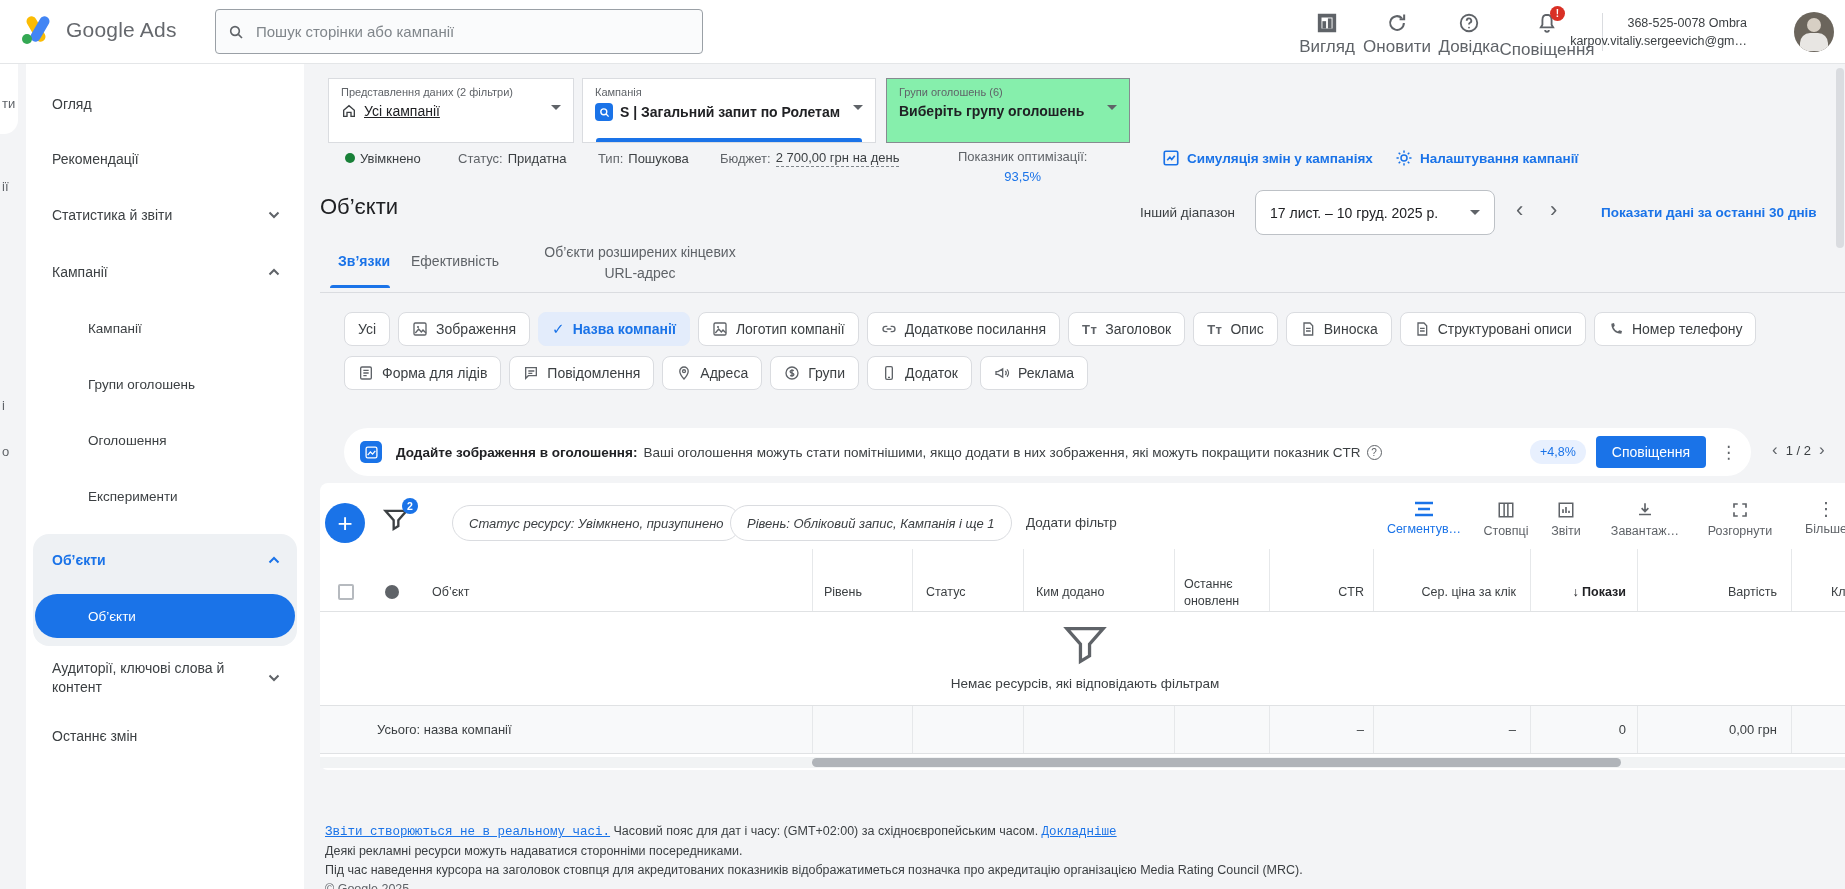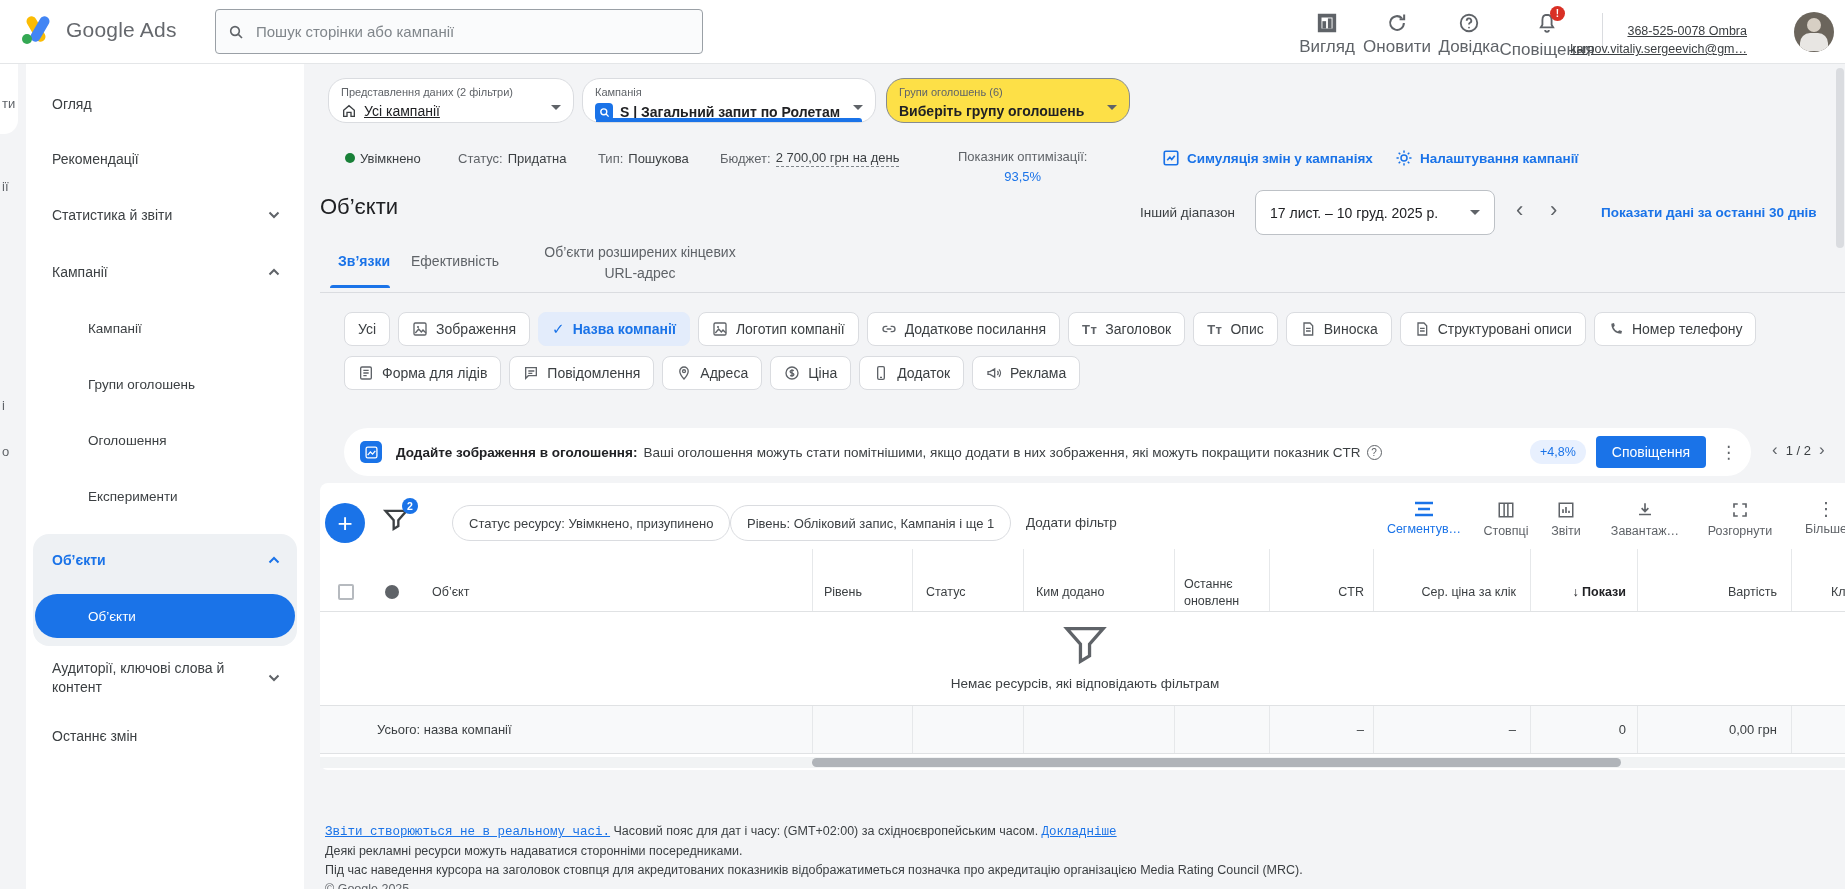--- a/index.html
+++ b/index.html
@@ -29,21 +29,21 @@
   .avatar::after{content:"";position:absolute;left:6px;top:21px;width:28px;height:18px;border-radius:10px 10px 0 0;background:#e8e6e3;}
   
   .sidebar{left:26px;top:64px;width:278px;height:825px;background:#fff;}
   .nav-item{position:absolute;left:0;width:278px;height:40px;display:flex;align-items:center;padding-left:26px;font-size:14px;color:#3c4043;cursor:pointer;}
   .nav-sub{padding-left:62px;font-size:13.5px;}
   .nav-chev{position:absolute;right:24px;}
   .nav-group{position:absolute;left:7px;width:264px;background:#eef1f4;border-radius:16px;}
   .nav-selected{position:absolute;left:9px;width:260px;height:44px;border-radius:22px;background:#1a73e8;color:#fff;display:flex;align-items:center;padding-left:53px;font-size:13.5px;cursor:pointer;}
   .rail-frag{position:absolute;left:2px;font-size:13px;color:#5f6368;}
   
-  .scope{position:absolute;top:78px;height:45px;border:1px solid #dadce0;border-radius:18px;background:#fff;padding:7px 12px 6px 12px;cursor:pointer;}
+  .scope{position:absolute;top:78px;height:65px;border:1px solid #dadce0;border-radius:0;background:#fff;padding:7px 12px 6px 12px;cursor:pointer;}
   .scope .slabel{font-size:11px;color:#5f6368;line-height:13px;white-space:nowrap;}
   .scope .sval{display:flex;align-items:center;gap:7px;margin-top:4px;font-size:14px;color:#202124;white-space:nowrap;}
   .scope .caret{position:absolute;right:12px;top:26px;}
   .blue-underbar{position:absolute;left:13px;right:13px;bottom:0;height:4px;background:#1a73e8;border-radius:3px 3px 0 0;}
   .chip-sq{width:18px;height:18px;border-radius:4px;background:#1a73e8;display:flex;align-items:center;justify-content:center;}
   
   .status-item{position:absolute;top:149px;height:18px;display:flex;align-items:center;gap:5px;font-size:13px;white-space:nowrap;}
   .dot-green{width:10px;height:10px;border-radius:50%;background:#188038;}
   .lab{color:#5f6368;} .val{color:#3c4043;}
   .dotted-u{border-bottom:1px dashed #80868b;padding-bottom:1px;}
@@ -71,21 +71,21 @@
   .banner .body{color:#3c4043;font-size:13.5px;margin-left:6px;white-space:nowrap;overflow:hidden;}
   .qmark{width:15px;height:15px;border-radius:50%;border:1.5px solid #5f6368;color:#5f6368;font-size:10px;display:inline-flex;align-items:center;justify-content:center;margin-left:6px;flex:0 0 auto;}
   .pill{background:#e8f0fe;color:#1a73e8;font-size:12.5px;border-radius:13px;padding:5px 10px;margin-left:auto;white-space:nowrap;}
   .cta{background:#1a73e8;color:#fff;font-size:14px;border-radius:4px;padding:8px 16px;margin-left:10px;cursor:pointer;white-space:nowrap;}
   .kebab{color:#5f6368;font-size:17px;letter-spacing:0;margin-left:14px;cursor:pointer;}
   .pagin{position:absolute;left:1772px;top:440px;display:flex;align-items:center;gap:8px;font-size:13px;color:#3c4043;}
   
   .card{position:absolute;left:320px;top:483px;width:1525px;height:287px;background:#fff;border-radius:8px 0 0 8px;}
   .plusbtn{position:absolute;left:325px;top:503px;width:40px;height:40px;border-radius:50%;background:#1a73e8;color:#fff;font-size:26px;display:flex;align-items:center;justify-content:center;cursor:pointer;font-weight:300;}
   .funnel-badge{position:absolute;left:402px;top:498px;width:16px;height:16px;border-radius:50%;background:#1a73e8;color:#fff;font-size:10.5px;font-weight:bold;display:flex;align-items:center;justify-content:center;}
-  .fchip{height:36px;border:1px solid #dadce0;border-radius:18px;background:#fff;display:flex;align-items:center;padding:0 16px;font-size:13px;color:#3c4043;white-space:nowrap;cursor:pointer;}
+  .fchip{height:36px;border:1px solid #dadce0;border-radius:18px;background:#fff;display:flex;align-items:center;padding:0 16px;font-size:13px;color:#3c4043;white-space:nowrap;cursor:pointer;font-style:italic;}
   .tool{position:absolute;top:501px;width:80px;display:flex;flex-direction:column;align-items:center;gap:5px;cursor:pointer;}
   .tool .lbl{font-size:12.5px;color:#5f6368;white-space:nowrap;}
   .tool.bluetool .lbl{color:#1a73e8;}
   .th{position:absolute;top:0;font-size:12.5px;color:#3c4043;}
   .colsep{position:absolute;width:1px;background:#e6e8ea;}
   .hborder{position:absolute;left:320px;width:1525px;height:1px;background:#e0e2e4;}
   .totalrow{position:absolute;left:320px;top:706px;width:1525px;height:47px;background:#f8f9fa;}
   .checkbox{position:absolute;left:338px;top:584px;width:16px;height:16px;border:2px solid #b6babf;border-radius:2px;background:#fff;cursor:pointer;}
   .circle-ind{position:absolute;left:385px;top:585px;width:14px;height:14px;border-radius:50%;background:#5f6368;}
   .scroll-track{position:absolute;left:320px;top:757px;width:1525px;height:11px;background:#f1f3f4;}
@@ -146,21 +146,21 @@
         <svg width="22" height="22" viewBox="0 0 24 24" fill="none" stroke="#5f6368" stroke-width="2">
           <path d="M12 3c-3.3 0-5 2.6-5 5.6V14l-1.7 2.8h13.4L17 14V8.6C17 5.6 15.3 3 12 3z"></path>
           <path d="M10 19.5a2 2 0 0 0 4 0"></path>
         </svg>
         <span class="badge-red">!</span>
       </span>
       <span class="lbl">Сповіщення</span>
     </div>
 
     <div class="abs" style="left:1602px;top:13px;width:1px;height:38px;background:#dadce0;"></div>
-    <div class="abs acct" style="right:98px;top:22px;text-decoration:underline;">
+    <div class="abs acct" style="right:98px;top:14px;">
       <div>368-525-0078 Ombra</div>
       <div>karpov.vitaliy.sergeevich@gm…</div>
     </div>
     <div class="abs avatar" style="left:1794px;top:12px;"></div>
   </div>
 
   <div class="abs white" style="left:0;top:64px;width:18px;height:70px;border-radius:0 0 14px 0;"></div>
   <span class="rail-frag" style="top:96px;">ти</span>
   <span class="rail-frag" style="top:179px;">ії</span>
   <span class="rail-frag" style="top:398px;">і</span>
@@ -237,21 +237,21 @@
         <svg width="11" height="11" viewBox="0 0 24 24" fill="none" stroke="#fff" stroke-width="3">
             <circle cx="10.5" cy="10.5" r="6.5"></circle>
             <line x1="15.5" y1="15.5" x2="21" y2="21"></line>
           </svg>
       </span>
       <span>S | Загальний запит по Ролетам</span>
     </div>
     <span class="caret"></span>
     <span class="blue-underbar"></span>
   </div>
-  <div class="scope" style="left:886px;width:244px;background:#fde047;border-color:#868b90;">
+  <div class="scope" style="left:886px;width:244px;background:#86efac;border-color:#868b90;">
     <div class="slabel">Групи оголошень (6)</div>
     <div class="sval" style="font-weight:bold;">
       <span>Виберіть групу оголошень</span>
     </div>
     <span class="caret"></span>
   </div>
 
   <div class="status-item" style="left:345px;">
     <span class="dot-green"></span>
     <span class="val">Увімкнено</span>
@@ -386,21 +386,21 @@
           <path d="M12 3a6.3 6.3 0 0 1 6.3 6.3C18.3 14 12 21 12 21S5.7 14 5.7 9.3A6.3 6.3 0 0 1 12 3z"></path>
           <circle cx="12" cy="9.3" r="2.2"></circle>
         </svg>
       <span>Адреса</span>
     </div>
     <div class="chip">
       <svg class="icon16" viewBox="0 0 24 24" fill="none" stroke="#5f6368" stroke-width="2">
           <circle cx="12" cy="12" r="9"></circle>
           <path d="M12 6.5v11M14.8 8.5c-3-1.6-5.6-.3-5.6 1.7 0 2.8 5.6 1.6 5.6 4 0 2-2.9 2.9-5.6 1.3"></path>
         </svg>
-      <span>Ціна</span>
+      <span>Групи</span>
     </div>
     <div class="chip">
       <svg class="icon16" viewBox="0 0 24 24" fill="none" stroke="#5f6368" stroke-width="2">
           <rect x="7" y="2.5" width="10" height="19" rx="2"></rect>
           <path d="M10.5 18.5h3"></path>
         </svg>
       <span>Додаток</span>
     </div>
     <div class="chip">
       <svg class="icon16" viewBox="0 0 24 24" fill="none" stroke="#5f6368" stroke-width="2">

